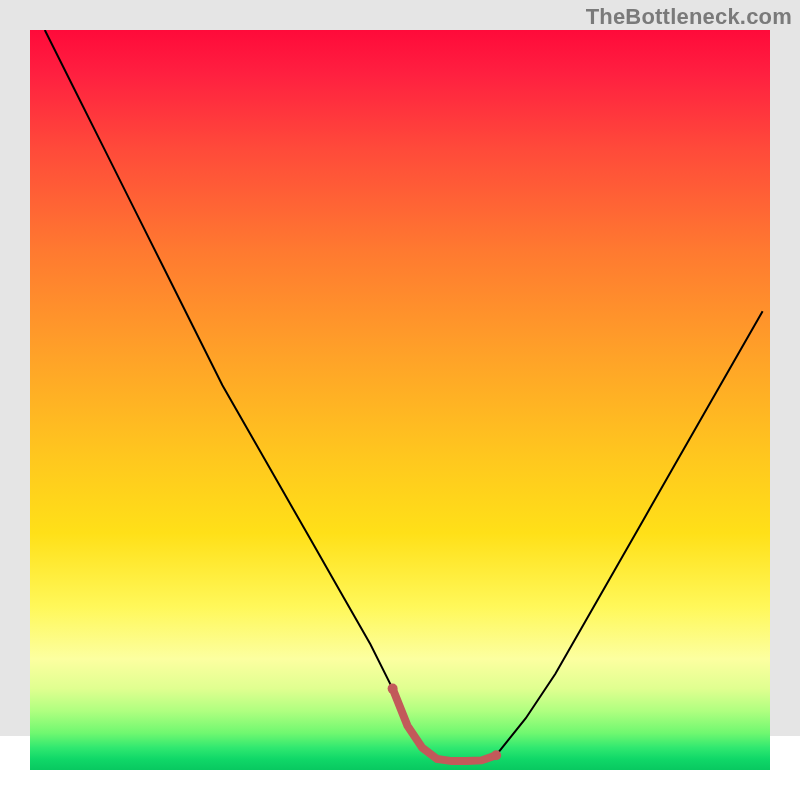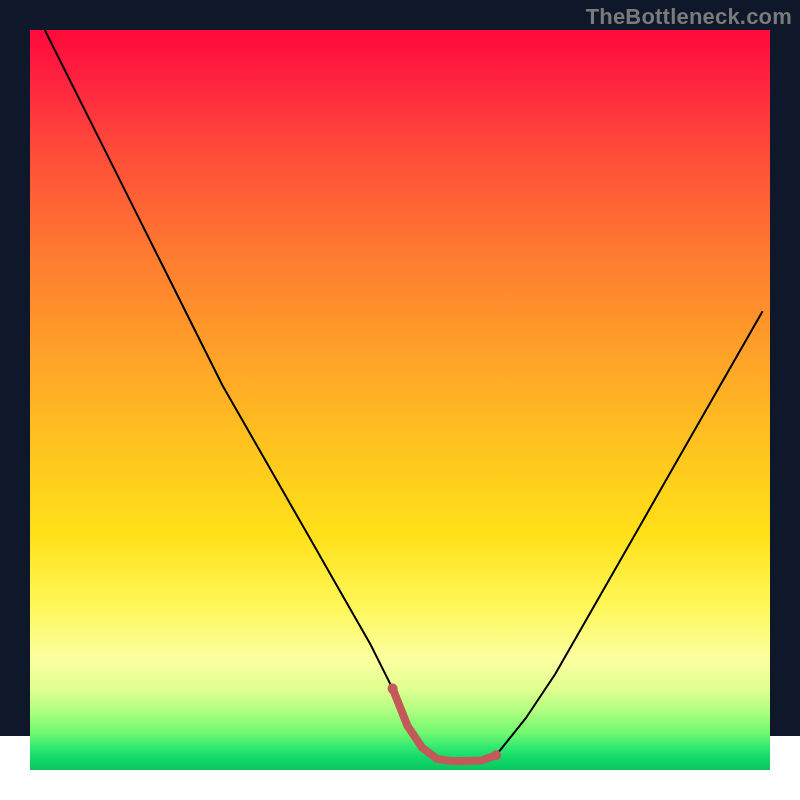--- a/index.html
+++ b/index.html
@@ -7,21 +7,21 @@
     padding: 0;
     width: 800px;
     height: 800px;
     overflow: hidden;
     font-family: Arial, Helvetica, sans-serif;
   }
   .chart-container {
     position: relative;
     width: 800px;
     height: 736px;
-    background: #0f172a;
+    background: #e5e5e5;
   }
   .plot-area {
     position: absolute;
     left: 30px;
     top: 30px;
     width: 740px;
     height: 740px;
     
     background: linear-gradient(to bottom,
       #ff0a3a 0%,

